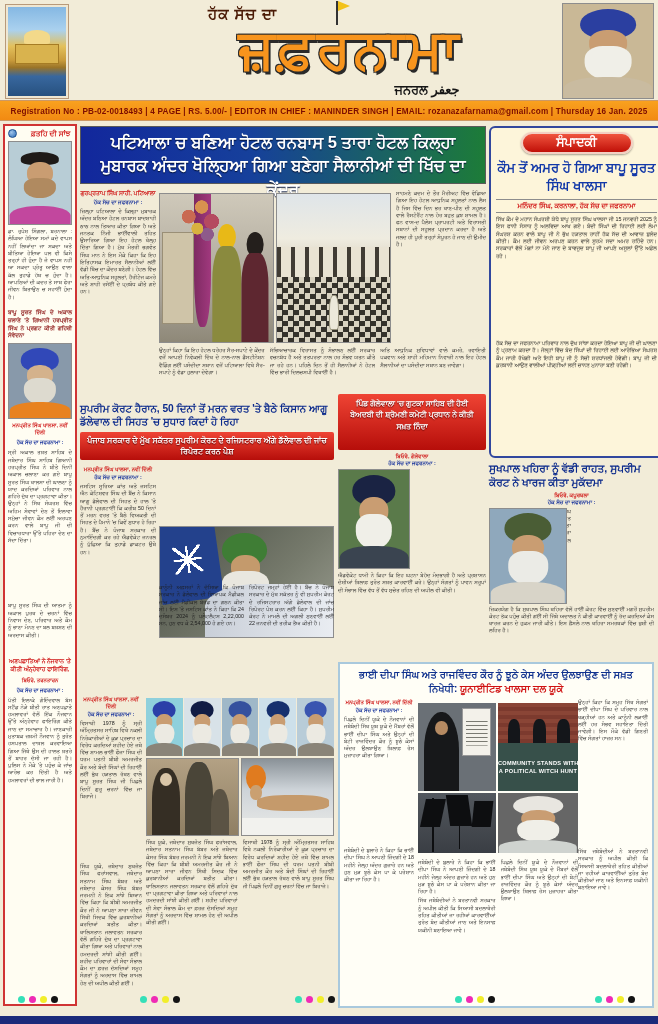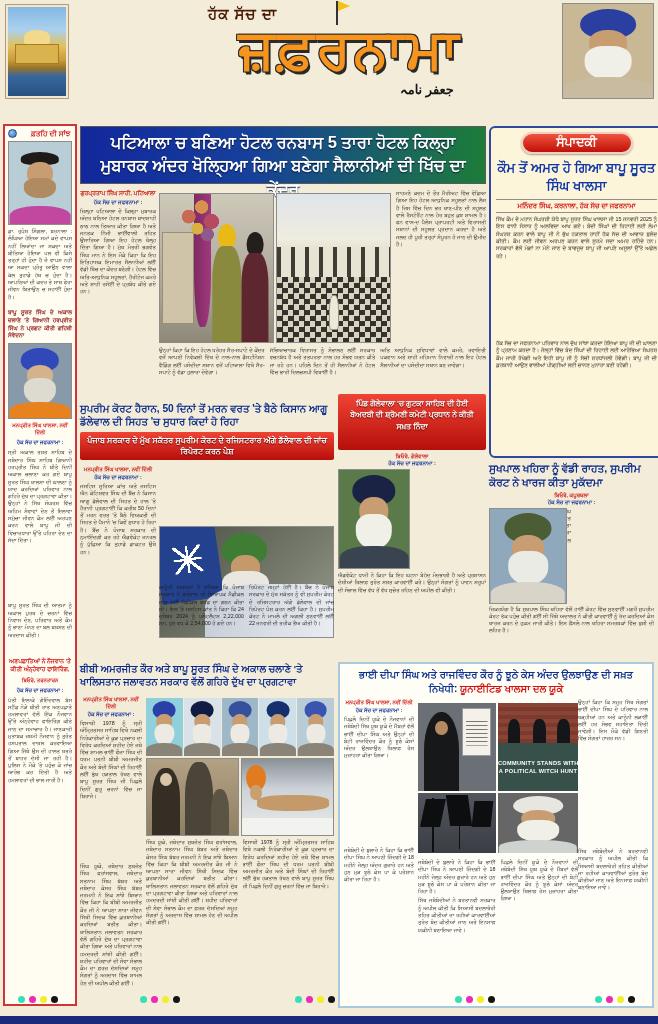--- a/index.html
+++ b/index.html
@@ -116,29 +116,30 @@
     <div class="ab temple" style="left:6px;top:5px;width:62px;height:93px">
       <i class="dome"></i>
       <i class="base"></i>
     </div>
     <div class="ab mast-tagline" style="left:208px;top:5px">ਹੱਕ ਸੱਚ ਦਾ</div>
     <div class="ab" style="left:336px;top:1px;width:20px;height:26px">
       <i class="flagpole"></i>
         <i class="flagpen"></i>
     </div>
     <div class="ab mast-title" style="left:168px;top:17px;width:364px">ਜ਼ਫ਼ਰਨਾਮਾ</div>
-    <div class="ab mast-urdu" style="left:372px;top:82px;width:110px;text-align:center">جعفر نامہ</div>
+    <div class="ab mast-urdu" style="left:372px;top:82px;width:110px;text-align:center">جعفر ਜਨਰਲ</div>
     <div class="ab por frame" style="left:562px;top:3px;width:92px;height:96px;--bg:#c9b896;--tb:#2b3fa0;--bd:#f0efe8;--sh:#c9bba0">
       <i class="tb"></i>
         <i class="fc"></i>
         <i class="bd"></i>
         <i class="sh"></i>
     </div>
   </div>
 
+  <div class="ab infobar" style="left:0;top:100px;width:658px;height:21px">Registration No : PB-02-0018493    |    4 PAGE   |   RS. 5.00/-   |   EDITOR IN CHIEF : MANINDER SINGH    |    EMAIL: rozanazafarnama@gmail.com   |   Thursday 16 Jan. 2025</div>
 
   <div class="ab sb" style="left:3px;top:124px;width:74px;height:882px">
     <div class="sb-head">
       <i class="sb-logo"></i>
       <span class="sb-title">ਫ਼ਤਹਿ ਦੀ ਸਾਂਝ</span>
     </div>
     <div class="por frame flat" style="height:84px;--bg:#b8cdd6;--tb:#1e1a18;--fc:#c99d72;--bd:#b08a60;--sh:#c2479e">
       <i class="tb"></i>
         <i class="fc"></i>
         <i class="bd"></i>
@@ -253,21 +254,20 @@
         <i class="tb"></i>
           <i class="fc"></i>
           <i class="bd"></i>
           <i class="sh"></i>
       </div>
     </div>
     <div class="bt" style="height:52px;margin-top:2px">ਜ਼ਿਕਰਯੋਗ ਹੈ ਕਿ ਸੁਖਪਾਲ ਸਿੰਘ ਖਹਿਰਾ ਵੱਲੋਂ ਹਾਈ ਕੋਰਟ ਵਿੱਚ ਸੁਣਵਾਈ ਮਗਰੋਂ ਸੁਪਰੀਮ ਕੋਰਟ ਤੱਕ ਪਹੁੰਚ ਕੀਤੀ ਗਈ ਸੀ ਜਿੱਥੇ ਅਦਾਲਤ ਨੇ ਕੀਤੀ ਕਾਰਵਾਈ ਨੂੰ ਰੱਦ ਕਰਦਿਆਂ ਕੇਸ ਖਾਰਜ ਕਰਨ ਦੇ ਹੁਕਮ ਜਾਰੀ ਕੀਤੇ। ਇਸ ਫ਼ੈਸਲੇ ਨਾਲ ਖਹਿਰਾ ਸਮਰਥਕਾਂ ਵਿੱਚ ਖੁਸ਼ੀ ਦੀ ਲਹਿਰ ਹੈ।</div>
   </div>
 
   <div class="ab" style="left:80px;top:662px;width:254px;height:346px">
-    <div class="navyhead" style="font-size:9.8px;line-height:1.35">ਬੀਬੀ ਅਮਰਜੀਤ ਕੌਰ ਅਤੇ ਬਾਪੂ ਸੂਰਤ ਸਿੰਘ ਦੇ ਅਕਾਲ ਚਲਾਣੇ 'ਤੇ ਖਾਲਿਸਤਾਨ ਜਲਾਵਤਨ ਸਰਕਾਰ ਵੱਲੋਂ ਗਹਿਰੇ ਦੁੱਖ ਦਾ ਪ੍ਰਗਟਾਵਾ</div>
     <div class="ab" style="left:0;top:34px;width:62px;height:310px">
       <div class="byl" style="font-size:5.3px">ਮਨਪ੍ਰੀਤ ਸਿੰਘ ਖਾਲਸਾ, ਨਵੀਂ ਦਿੱਲੀ</div>
       <div class="tg" style="font-size:5.3px;margin:1px 0 2px">ਹੱਕ ਸੱਚ ਦਾ ਜਫਰਨਾਮਾ :</div>
       <div class="bt" style="height:140px">ਵਿਸਾਖੀ 1978 ਨੂੰ ਸ੍ਰੀ ਅੰਮ੍ਰਿਤਸਰ ਸਾਹਿਬ ਵਿਖੇ ਨਕਲੀ ਨਿਰੰਕਾਰੀਆਂ ਦੇ ਕੂੜ ਪ੍ਰਚਾਰ ਦਾ ਵਿਰੋਧ ਕਰਦਿਆਂ ਸ਼ਹੀਦ ਹੋਏ ਜਥੇ ਵਿੱਚ ਸ਼ਾਮਲ ਭਾਈ ਫੌਜਾ ਸਿੰਘ ਦੀ ਧਰਮ ਪਤਨੀ ਬੀਬੀ ਅਮਰਜੀਤ ਕੌਰ ਅਤੇ ਬੰਦੀ ਸਿੰਘਾਂ ਦੀ ਰਿਹਾਈ ਲਈ ਭੁੱਖ ਹੜਤਾਲ ਰੱਖਣ ਵਾਲੇ ਬਾਪੂ ਸੂਰਤ ਸਿੰਘ ਜੀ ਪਿਛਲੇ ਦਿਨੀਂ ਗੁਰੂ ਚਰਨਾਂ ਵਿੱਚ ਜਾ ਬਿਰਾਜੇ।</div>
       <div class="bt" style="height:142px;margin-top:3px">ਸਿੰਘ ਯੂਕੇ, ਜਥੇਦਾਰ ਸੁਖਜੋਤ ਸਿੰਘ ਫਰਾਂਸਵਾਲ, ਜਥੇਦਾਰ ਸਤਨਾਮ ਸਿੰਘ ਬੱਬਰ ਅਤੇ ਜਥੇਦਾਰ ਕੇਸਰ ਸਿੰਘ ਬੱਬਰ ਜਰਮਨੀ ਨੇ ਇਕ ਸਾਂਝੇ ਬਿਆਨ ਵਿੱਚ ਕਿਹਾ ਕਿ ਬੀਬੀ ਅਮਰਜੀਤ ਕੌਰ ਜੀ ਨੇ ਆਪਣਾ ਸਾਰਾ ਜੀਵਨ ਸਿੱਖੀ ਸਿਦਕ ਵਿੱਚ ਕੁਰਬਾਨੀਆਂ ਕਰਦਿਆਂ ਬਤੀਤ ਕੀਤਾ। ਖਾਲਿਸਤਾਨ ਜਲਾਵਤਨ ਸਰਕਾਰ ਵੱਲੋਂ ਗਹਿਰੇ ਦੁੱਖ ਦਾ ਪ੍ਰਗਟਾਵਾ ਕੀਤਾ ਗਿਆ ਅਤੇ ਪਰਿਵਾਰਾਂ ਨਾਲ ਹਮਦਰਦੀ ਸਾਂਝੀ ਕੀਤੀ ਗਈ। ਸ਼ਹੀਦ ਪਰਿਵਾਰਾਂ ਦੀ ਸੇਵਾ ਸੰਭਾਲ ਕੌਮ ਦਾ ਫ਼ਰਜ਼ ਦੱਸਦਿਆਂ ਸਮੂਹ ਸੰਗਤਾਂ ਨੂੰ ਅਰਦਾਸ ਵਿੱਚ ਸ਼ਾਮਲ ਹੋਣ ਦੀ ਅਪੀਲ ਕੀਤੀ ਗਈ।</div>
     </div>
     <div class="ab" style="left:66px;top:36px;width:188px">
       <div style="display:flex;gap:1px;height:58px">
         <div class="por" style="flex:1;--bg:#8fd0dc;--tb:#2b3fa8">
             <i class="tb"></i>

